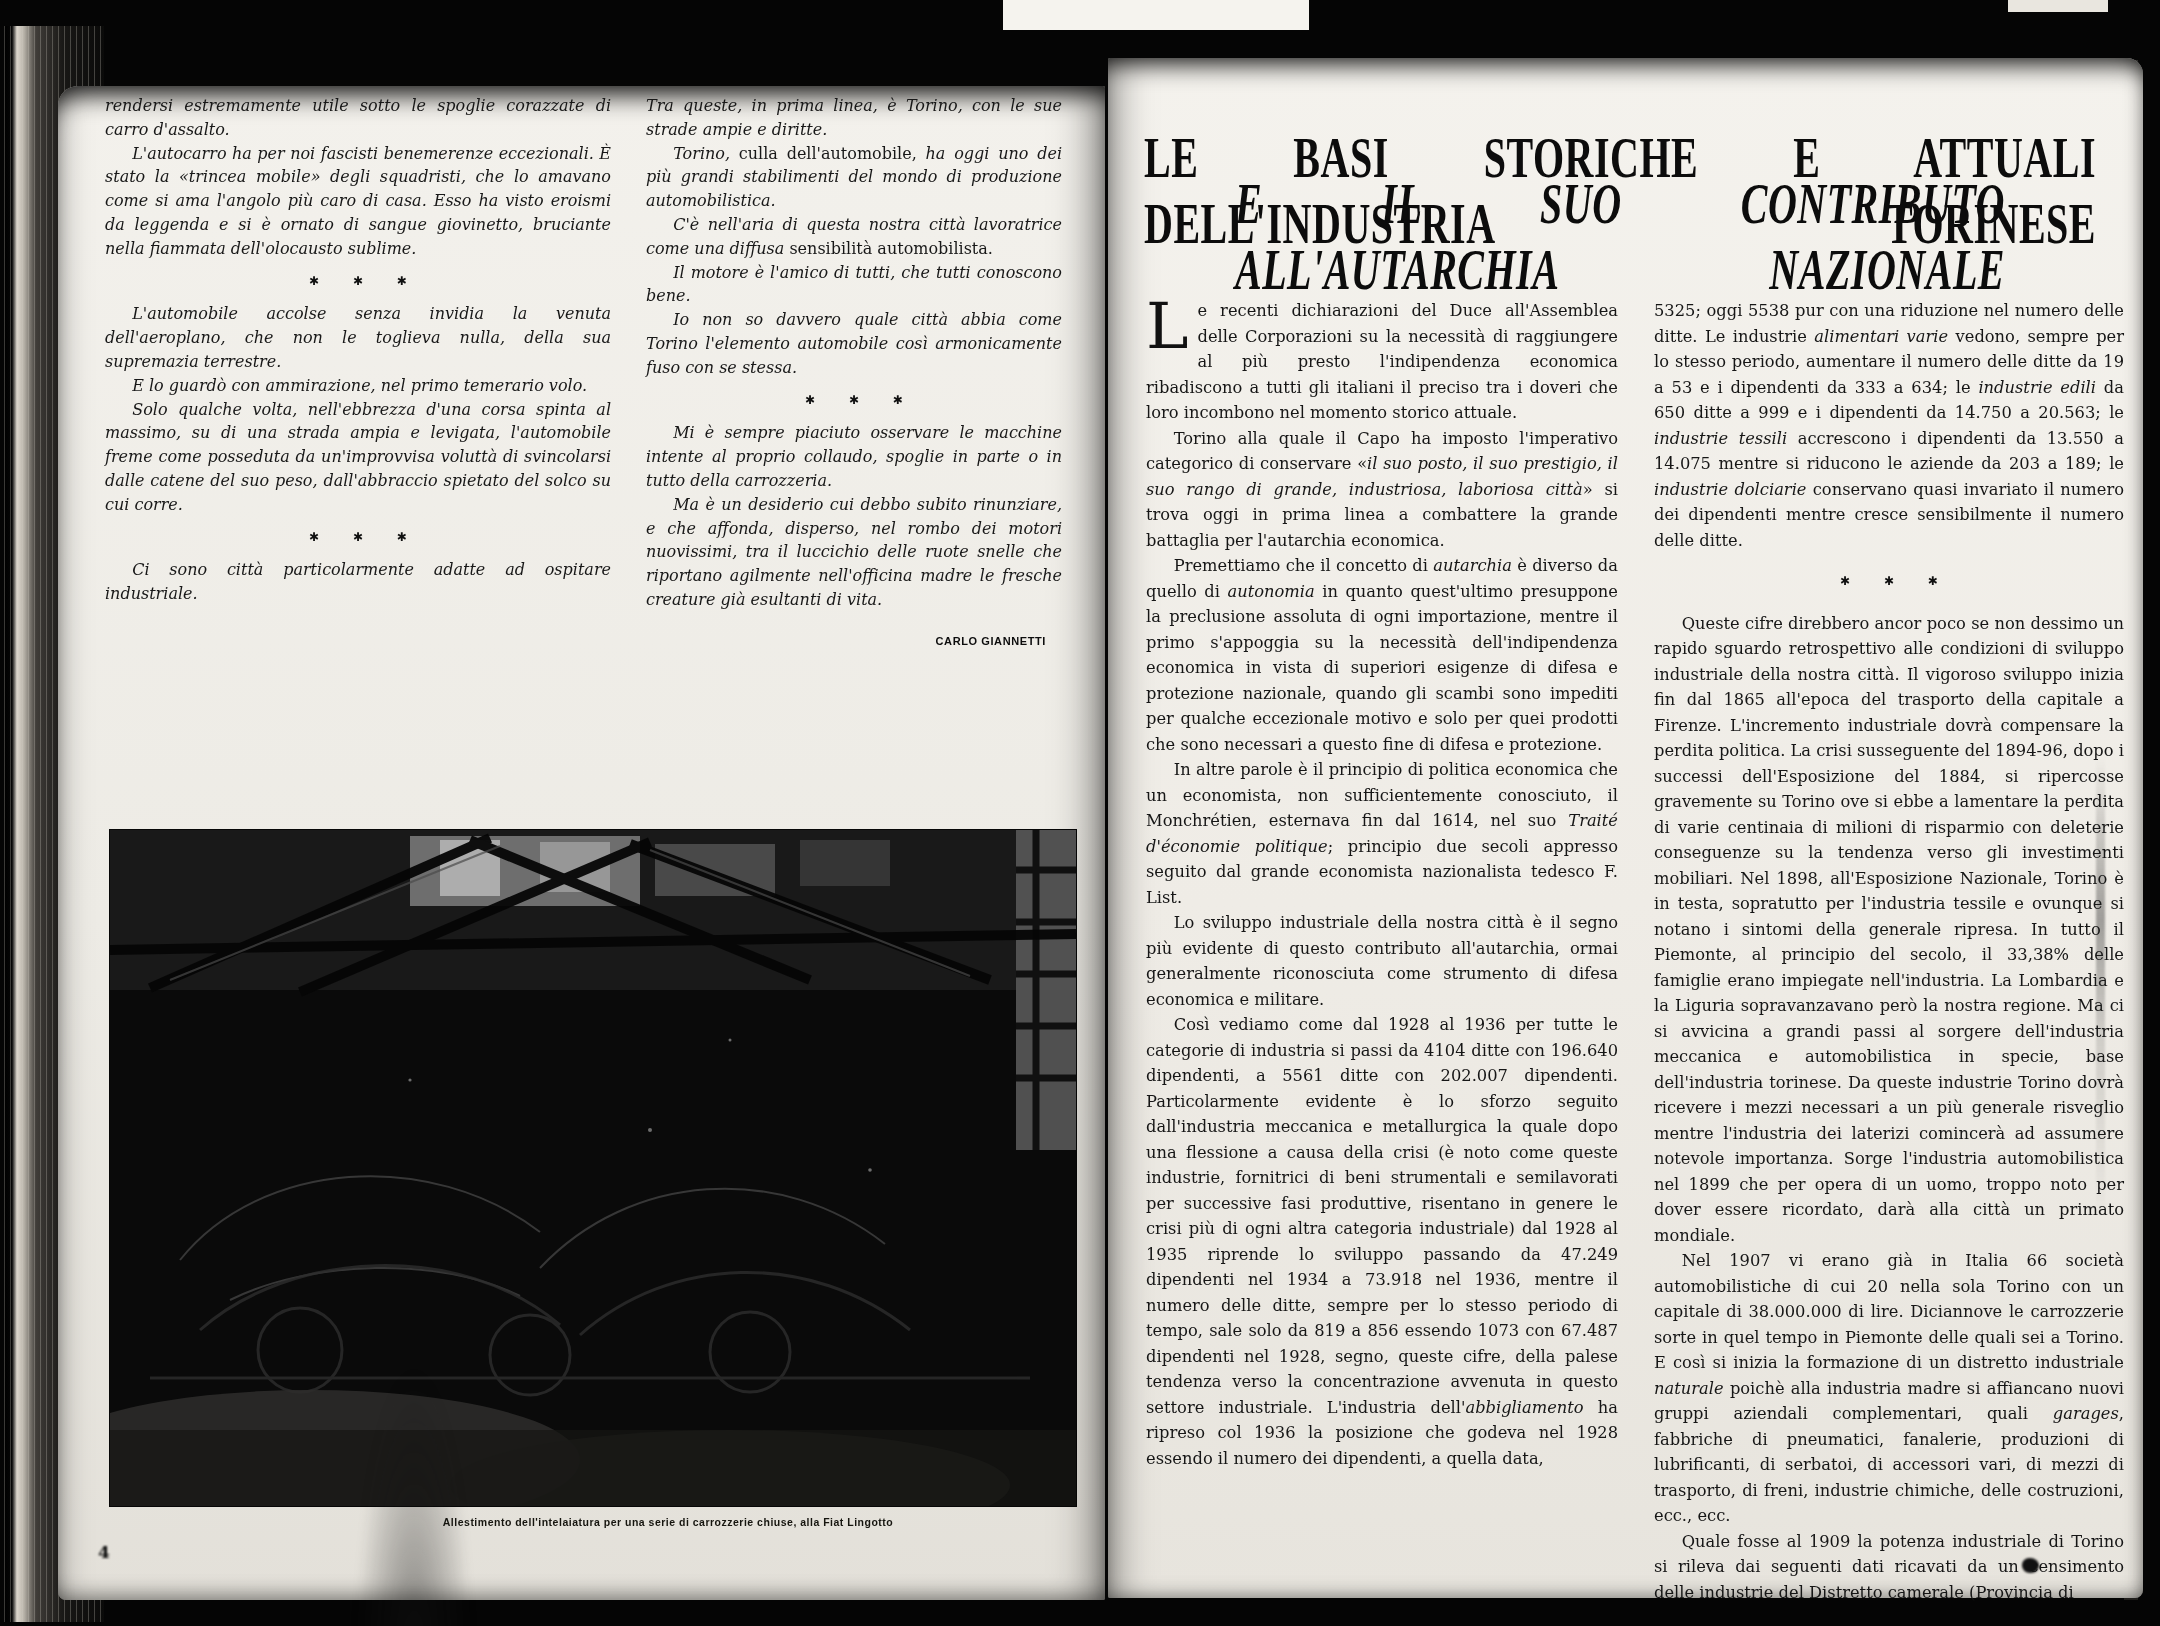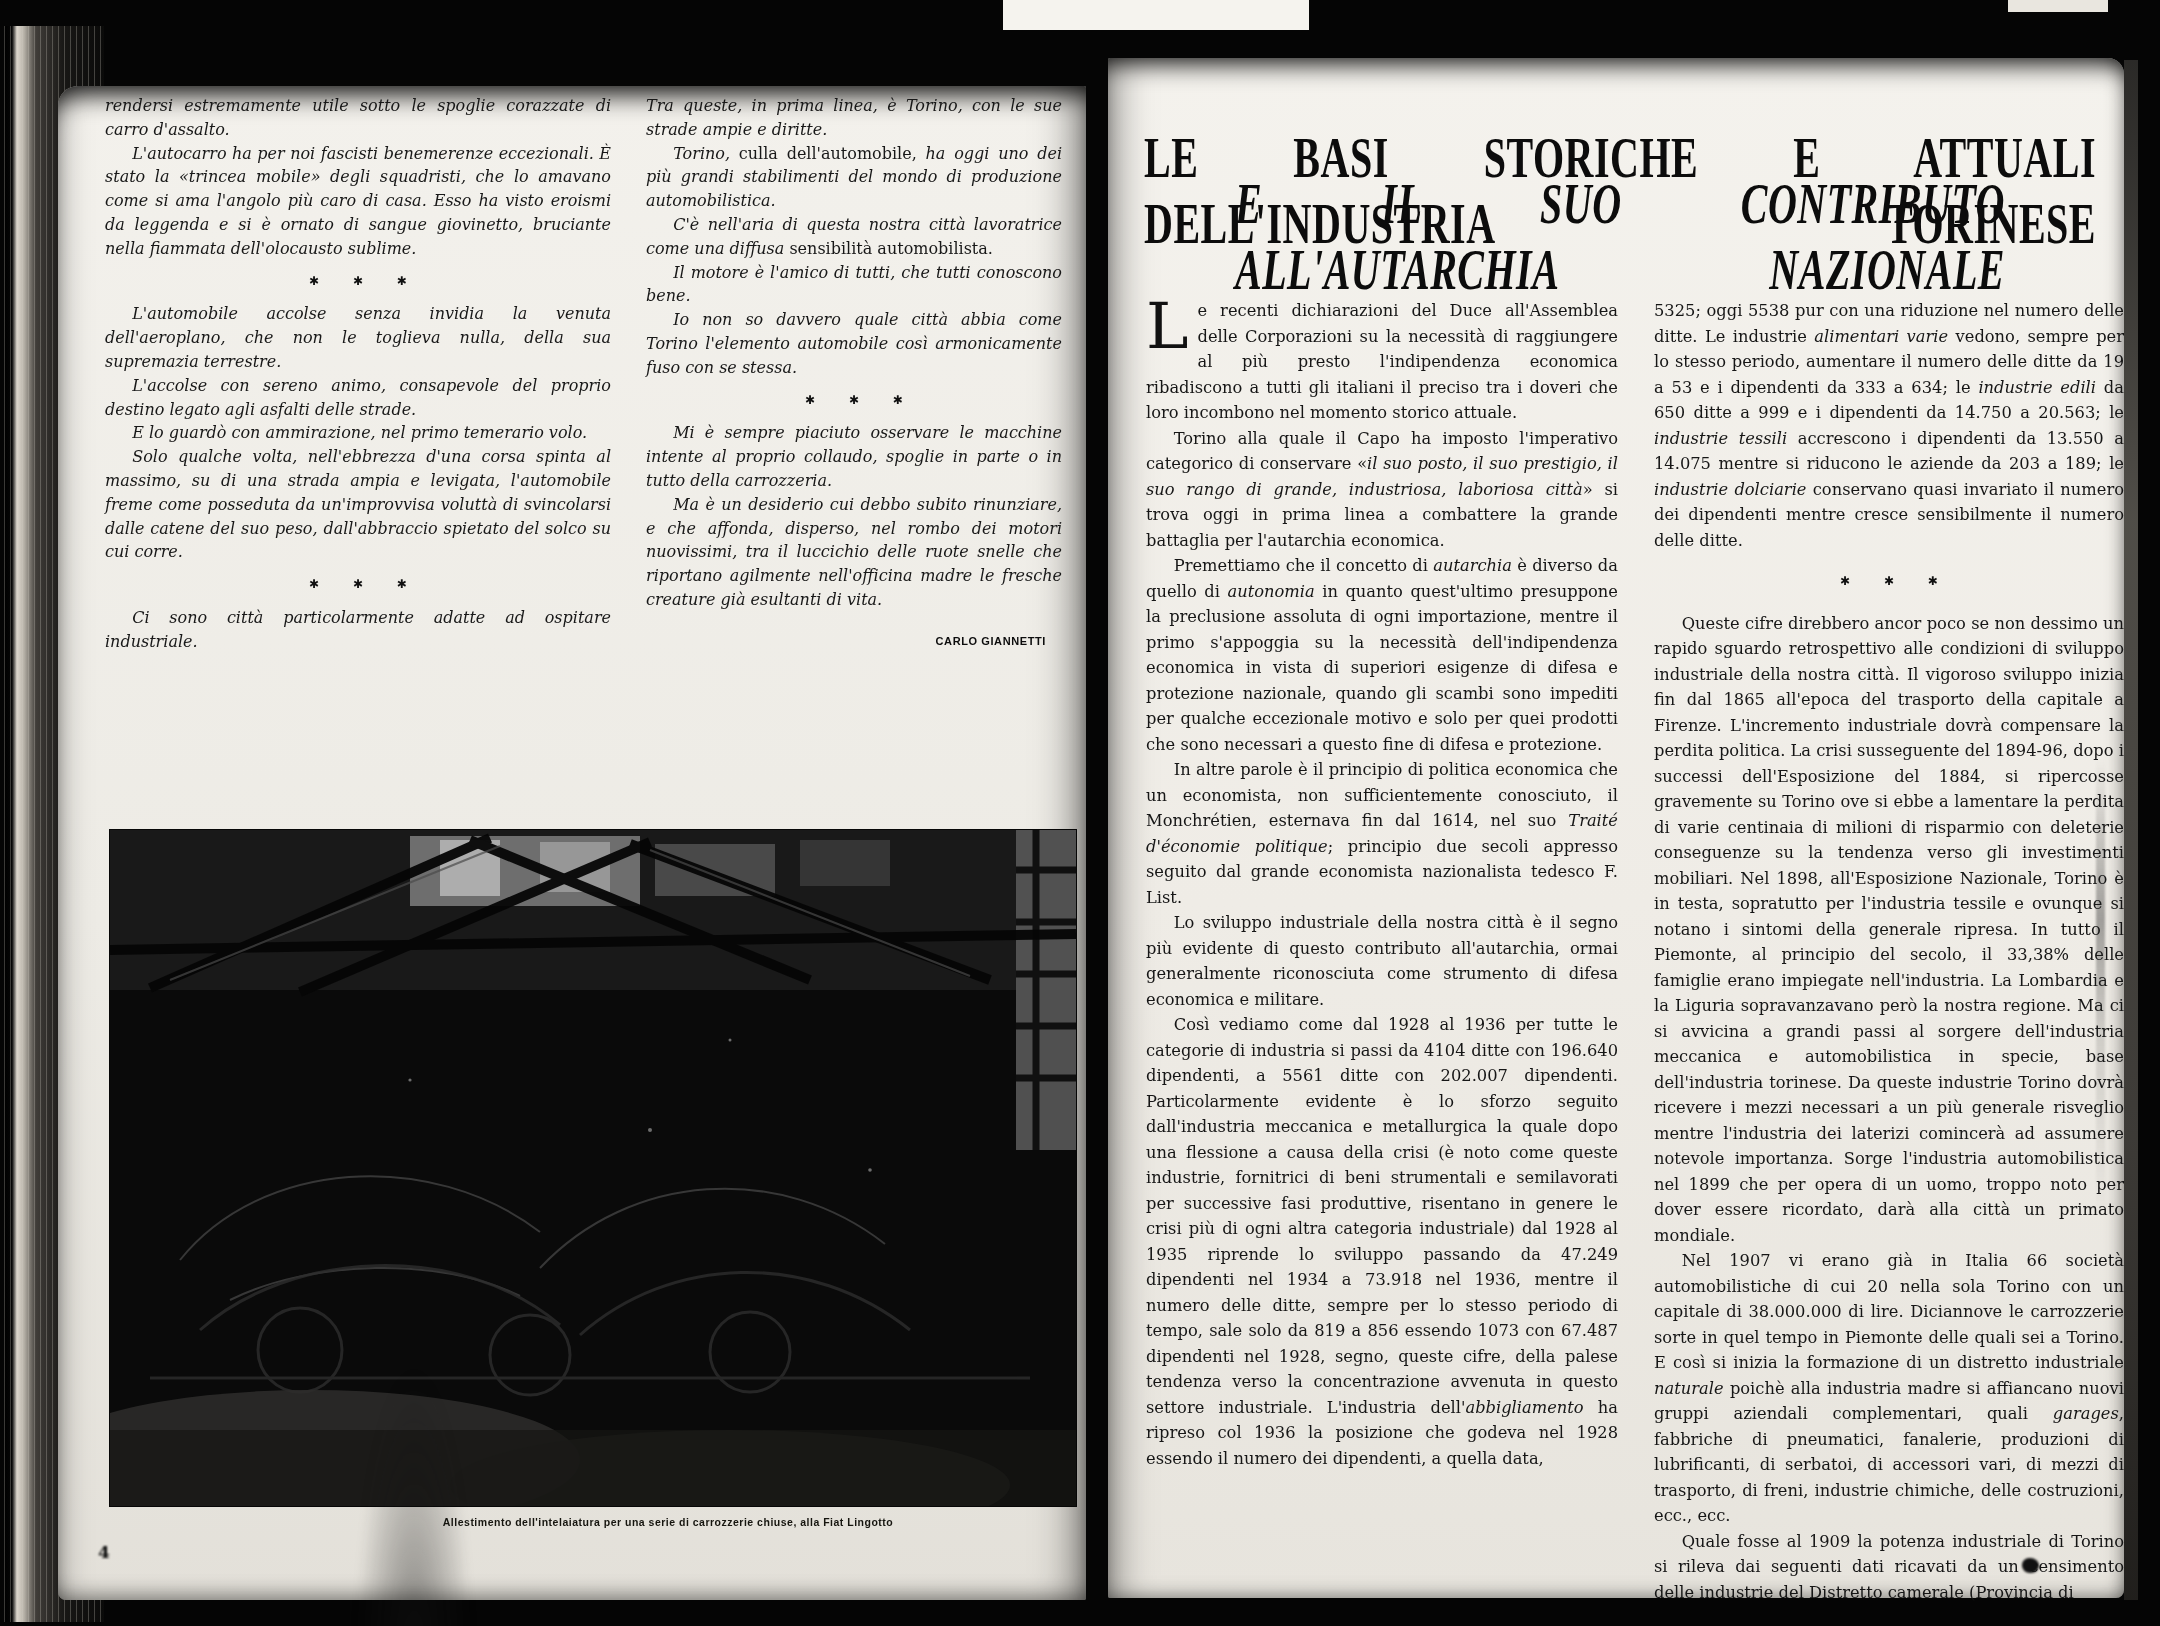--- a/index.html
+++ b/index.html
@@ -8,21 +8,21 @@
   
   .top-tab{position:absolute;left:1003px;top:0;width:306px;height:30px;background:#f5f3ee;}
   .top-notch{position:absolute;left:2008px;top:0;width:100px;height:12px;background:#e9e6df;}
   .fore-edge{position:absolute;left:4px;top:26px;width:100px;height:1596px;
      background-image:
        repeating-linear-gradient(90deg, rgba(210,206,196,.28) 0 1px, rgba(0,0,0,0) 1px 6px),
        linear-gradient(90deg,#000 0,#060606 8px,#ddd7cd 13px,#b7b2a8 20px,#403d39 32px,#181715 60px,#0a0a09 100%);}
   .right-edge{position:absolute;left:2124px;top:60px;width:14px;height:1540px;
      background:linear-gradient(180deg,#4a4844,#8d897f 30%,#6b6760 70%,#37342f);opacity:.55;}
 
-  .page{position:absolute;color:#1b1b1b;}
+  .page{position:absolute;color:#1b1b1b;padding-left:19px;}
   .page-left{left:58px;top:86px;width:1028px;height:1514px;border-radius:20px 2px 2px 8px;
      background:linear-gradient(180deg,#f3f1ec 0%,#edebe5 55%,#e3e0d9 100%);
      box-shadow:inset 0 22px 26px -14px rgba(0,0,0,.92),
                 inset -34px 0 44px -26px rgba(0,0,0,.55),
                 inset 24px 0 34px -24px rgba(0,0,0,.35),
                 inset 0 -16px 20px -12px rgba(0,0,0,.4);}
   .page-right{left:1108px;top:58px;width:1016px;height:1540px;border-radius:2px 16px 8px 2px;
      background:linear-gradient(180deg,#f4f2ed 0%,#efece6 55%,#e7e4dd 100%);
      box-shadow:inset 0 20px 24px -14px rgba(0,0,0,.88),
                 inset 30px 0 40px -26px rgba(0,0,0,.5),
@@ -81,21 +81,20 @@
   <div class="fore-edge"></div>
   <div class="right-edge"></div>
 
   <div class="page page-left">
 
     <div class="col" style="left:47px;top:8px;width:506px;">
       <p class="noindent">rendersi estremamente utile sotto le spoglie corazzate di carro d'assalto.</p>
       <p>L'autocarro ha per noi fascisti benemerenze eccezionali. È stato la «trincea mobile» degli squadristi, che lo amavano come si ama l'angolo più caro di casa. Esso ha visto eroismi da leggenda e si è ornato di sangue giovinetto, bruciante nella fiammata dell'olocausto sublime.</p>
       <div class="sep">✱ ✱ ✱</div>
       <p>L'automobile accolse senza invidia la venuta dell'aeroplano, che non le toglieva nulla, della sua supremazia terrestre.</p>
-      <p>L'accolse con sereno animo, consapevole del proprio destino legato agli asfalti delle strade.</p>
       <p>E lo guardò con ammirazione, nel primo temerario volo.</p>
       <p>Solo qualche volta, nell'ebbrezza d'una corsa spinta al massimo, su di una strada ampia e levigata, l'automobile freme come posseduta da un'improvvisa voluttà di svincolarsi dalle catene del suo peso, dall'abbraccio spietato del solco su cui corre.</p>
       <div class="sep">✱ ✱ ✱</div>
       <p>Ci sono città particolarmente adatte ad ospitare industriale.</p>
     </div>
 
     <div class="col" style="left:588px;top:8px;width:416px;">
       <p class="noindent">Tra queste, in prima linea, è Torino, con le sue strade ampie e diritte.</p>
       <p>Torino, <span class="rm">culla dell'automobile,</span> ha oggi uno dei più grandi stabilimenti del mondo di produzione automobilistica.</p>
       <p>C'è nell'aria di questa nostra città lavoratrice come una diffusa <span class="rm">sensibilità automobilista.</span></p>

